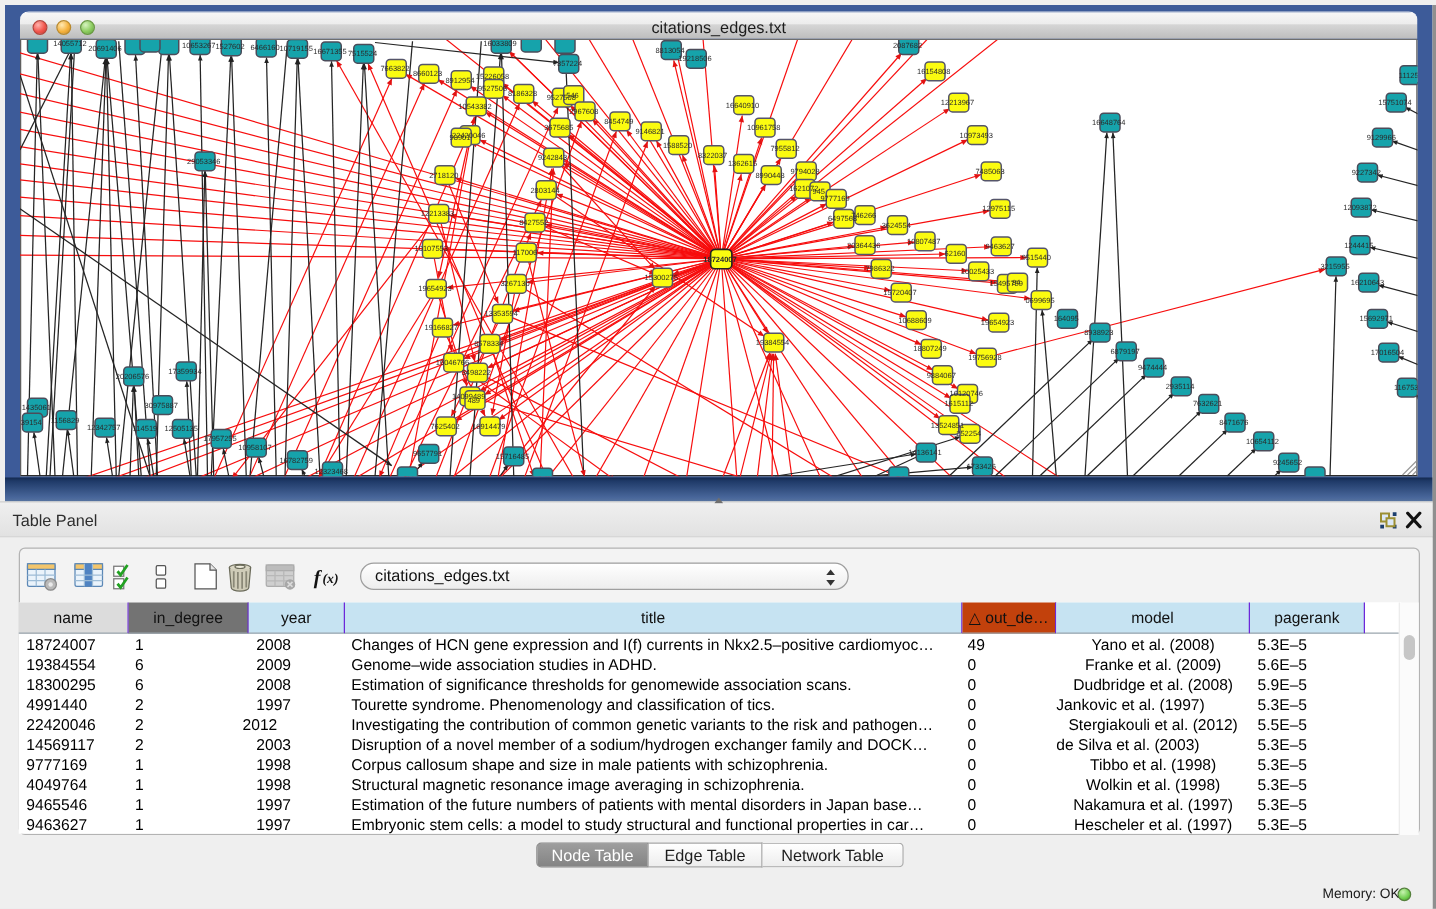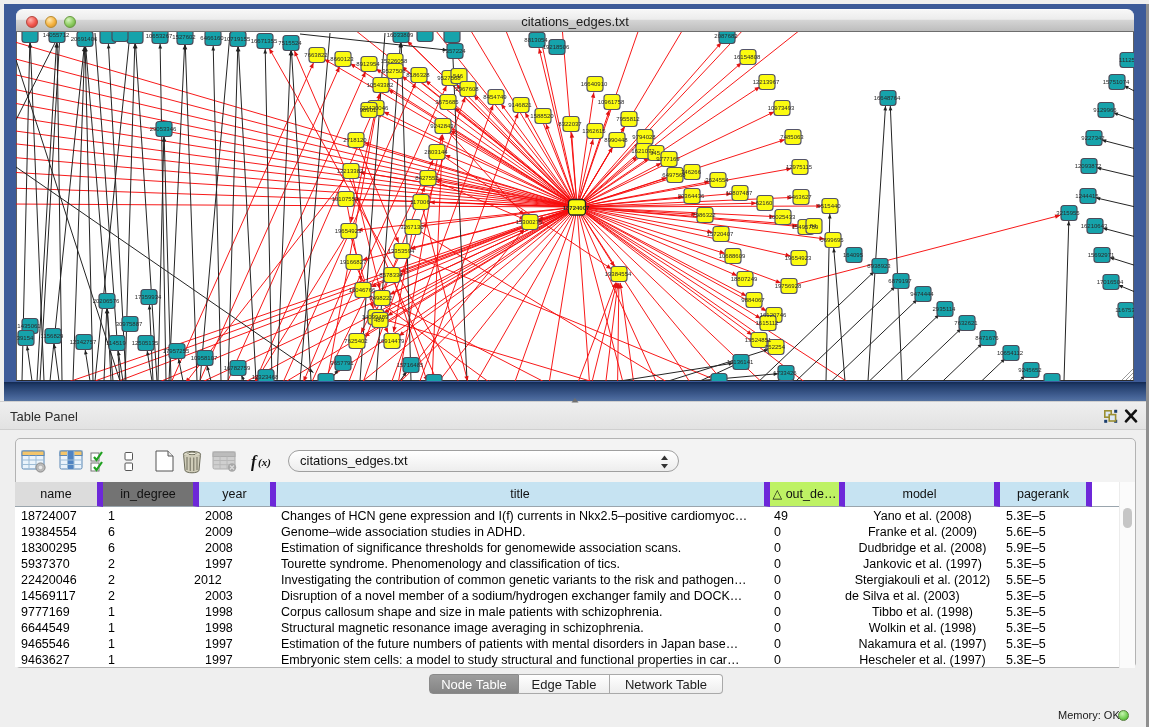--- a/index.html
+++ b/index.html
@@ -18,21 +18,21 @@
 #tphead {position:absolute;left:0;top:401px;width:1146px;height:29px;background:linear-gradient(180deg,#efefef,#e2e2e2);border-top:1px solid #d0d0d0;border-bottom:1px solid #cfcfcf}
 #tphead span {position:absolute;left:10px;top:7px;font-size:13px;color:#2d2d2d}
 #flicon {position:absolute;left:1103px;top:7px}
 #clicon {position:absolute;left:1124px;top:7px}
 #panelbg {position:absolute;left:0;top:430px;width:1146px;height:297px;background:#efefef}
 #container {position:absolute;left:15px;top:438px;width:1121px;height:230px;background:#f3f3f3;border:1px solid #b3b3b3;border-radius:5px}
 #toolbar {position:absolute;left:18px;top:448px}
 #combo {position:absolute;left:288px;top:450px;width:391px;height:22px;background:linear-gradient(180deg,#ffffff,#ededed);border:1px solid #9f9f9f;border-radius:11px;font-size:13px;color:#111;line-height:20px;padding-left:11px}
 #combo svg {position:absolute;right:9px;top:3px}
 #tablebg {position:absolute;left:15px;top:482px;width:1106px;height:185px;background:#fff}
-.hcell {position:absolute;top:482px;height:25px;border-right:6px solid #6d28d9;border-bottom:1px solid #9aa5ad;font-size:12.5px;color:#111;text-align:center;line-height:24px}
+.hcell {position:absolute;top:482px;height:25px;border-right:1px solid #6d28d9;border-bottom:1px solid #9aa5ad;font-size:12.5px;color:#111;text-align:center;line-height:24px}
 .cell {position:absolute;height:16px;font-size:12.5px;color:#000;white-space:nowrap;overflow:hidden;line-height:16px}
 #vscroll {position:absolute;left:1119px;top:482px;width:16px;height:186px;background:#fbfbfb;border-left:1px solid #ececec}
 #vthumb {position:absolute;left:1123px;top:508px;width:9px;height:20px;background:#c6c6c6;border-radius:5px}
 .tab {position:absolute;top:674px;height:20px;border:1px solid #a9a9a9;font-size:13px;line-height:19px;text-align:center;color:#1d1d1d;background:linear-gradient(180deg,#ffffff,#ededed)}
 #tab1 {left:429px;width:90px;border-radius:4px 0 0 4px;background:linear-gradient(180deg,#9d9d9d,#848484);color:#fff;border-color:#8a8a8a}
 #tab2 {left:519px;width:91px;border-left:none}
 #tab3 {left:610px;width:113px;border-left:none;border-radius:0 4px 4px 0}
 #memok {position:absolute;left:1058px;top:709px;font-size:11px;color:#1a1a1a}
 #memdot {position:absolute;left:1118px;top:710px;width:11px;height:11px;border-radius:50%;background:radial-gradient(circle at 38% 30%,#c7f3b0 0%,#6fce4f 60%,#3f9626 100%);border:1px solid #55803c}
 #splitter {position:absolute;left:571px;top:398px;width:8px;height:5px}
@@ -829,21 +829,21 @@
 <svg width="9" height="16" viewBox="0 0 9 16">
       <path d="M4.5 1.5 L8 6 H1 Z" fill="#333"></path>
       <path d="M4.5 14.5 L8 10 H1 Z" fill="#333"></path>
     </svg>
 </div>
 <div id="tablebg"></div>
 <div class="hcell" style="left:15px;width:88px;background:#dcdcdc">name</div>
 <div class="hcell" style="left:103px;width:96px;background:#737373">in_degree</div>
 <div class="hcell" style="left:199px;width:77px;background:#c6e3f2">year</div>
 <div class="hcell" style="left:276px;width:494px;background:#c6e3f2">title</div>
-<div class="hcell" style="left:770px;width:75px;background:#bef264">△ out_de…</div>
+<div class="hcell" style="left:770px;width:75px;background:#c2410c">△ out_de…</div>
 <div class="hcell" style="left:845px;width:155px;background:#c6e3f2">model</div>
 <div class="hcell" style="left:1000px;width:92px;background:#c6e3f2">pagerank</div>
 <div class="hcell" style="left:1092px;width:29px;background:#fff;border-right:none"></div>
 <div class="cell" style="left:21px;top:508px;width:80px">18724007</div>
 <div class="cell" style="left:108px;top:508px;width:60px">1</div>
 <div class="cell" style="left:205px;top:508px;width:60px">2008</div>
 <div class="cell" style="left:281px;top:508px;width:486px">Changes of HCN gene expression and I(f) currents in Nkx2.5–positive cardiomyoc…</div>
 <div class="cell" style="left:774px;top:508px;width:60px">49</div>
 <div class="cell" style="left:845px;top:508px;width:155px;text-align:center">Yano et al. (2008)</div>
 <div class="cell" style="left:1006px;top:508px;width:80px">5.3E–5</div>
@@ -854,26 +854,26 @@
 <div class="cell" style="left:774px;top:524px;width:60px">0</div>
 <div class="cell" style="left:845px;top:524px;width:155px;text-align:center">Franke et al. (2009)</div>
 <div class="cell" style="left:1006px;top:524px;width:80px">5.6E–5</div>
 <div class="cell" style="left:21px;top:540px;width:80px">18300295</div>
 <div class="cell" style="left:108px;top:540px;width:60px">6</div>
 <div class="cell" style="left:205px;top:540px;width:60px">2008</div>
 <div class="cell" style="left:281px;top:540px;width:486px">Estimation of significance thresholds for genomewide association scans.</div>
 <div class="cell" style="left:774px;top:540px;width:60px">0</div>
 <div class="cell" style="left:845px;top:540px;width:155px;text-align:center">Dudbridge et al. (2008)</div>
 <div class="cell" style="left:1006px;top:540px;width:80px">5.9E–5</div>
-<div class="cell" style="left:21px;top:556px;width:80px">5937370</div>
+<div class="cell" style="left:21px;top:556px;width:80px">4991440</div>
 <div class="cell" style="left:108px;top:556px;width:60px">2</div>
 <div class="cell" style="left:205px;top:556px;width:60px">1997</div>
 <div class="cell" style="left:281px;top:556px;width:486px">Tourette syndrome. Phenomenology and classification of tics.</div>
 <div class="cell" style="left:774px;top:556px;width:60px">0</div>
-<div class="cell" style="left:845px;top:556px;width:155px;text-align:center">Jankovic et al. (1997)</div>
+<div class="cell" style="left:845px;top:556px;width:155px;text-align:left">Jankovic et al. (1997)</div>
 <div class="cell" style="left:1006px;top:556px;width:80px">5.3E–5</div>
 <div class="cell" style="left:21px;top:572px;width:80px">22420046</div>
 <div class="cell" style="left:108px;top:572px;width:60px">2</div>
 <div class="cell" style="left:194px;top:572px;width:60px">2012</div>
 <div class="cell" style="left:281px;top:572px;width:486px">Investigating the contribution of common genetic variants to the risk and pathogen…</div>
 <div class="cell" style="left:774px;top:572px;width:60px">0</div>
 <div class="cell" style="left:845px;top:572px;width:155px;text-align:center">Stergiakouli et al. (2012)</div>
 <div class="cell" style="left:1006px;top:572px;width:80px">5.5E–5</div>
 <div class="cell" style="left:21px;top:588px;width:80px">14569117</div>
 <div class="cell" style="left:108px;top:588px;width:60px">2</div>
@@ -882,21 +882,21 @@
 <div class="cell" style="left:774px;top:588px;width:60px">0</div>
 <div class="cell" style="left:845px;top:588px;width:155px;text-align:left">de Silva et al. (2003)</div>
 <div class="cell" style="left:1006px;top:588px;width:80px">5.3E–5</div>
 <div class="cell" style="left:21px;top:604px;width:80px">9777169</div>
 <div class="cell" style="left:108px;top:604px;width:60px">1</div>
 <div class="cell" style="left:205px;top:604px;width:60px">1998</div>
 <div class="cell" style="left:281px;top:604px;width:486px">Corpus callosum shape and size in male patients with schizophrenia.</div>
 <div class="cell" style="left:774px;top:604px;width:60px">0</div>
 <div class="cell" style="left:845px;top:604px;width:155px;text-align:center">Tibbo et al. (1998)</div>
 <div class="cell" style="left:1006px;top:604px;width:80px">5.3E–5</div>
-<div class="cell" style="left:21px;top:620px;width:80px">6644549</div>
+<div class="cell" style="left:21px;top:620px;width:80px">4049764</div>
 <div class="cell" style="left:108px;top:620px;width:60px">1</div>
 <div class="cell" style="left:205px;top:620px;width:60px">1998</div>
 <div class="cell" style="left:281px;top:620px;width:486px">Structural magnetic resonance image averaging in schizophrenia.</div>
 <div class="cell" style="left:774px;top:620px;width:60px">0</div>
 <div class="cell" style="left:845px;top:620px;width:155px;text-align:center">Wolkin et al. (1998)</div>
 <div class="cell" style="left:1006px;top:620px;width:80px">5.3E–5</div>
 <div class="cell" style="left:21px;top:636px;width:80px">9465546</div>
 <div class="cell" style="left:108px;top:636px;width:60px">1</div>
 <div class="cell" style="left:205px;top:636px;width:60px">1997</div>
 <div class="cell" style="left:281px;top:636px;width:486px">Estimation of the future numbers of patients with mental disorders in Japan base…</div>

